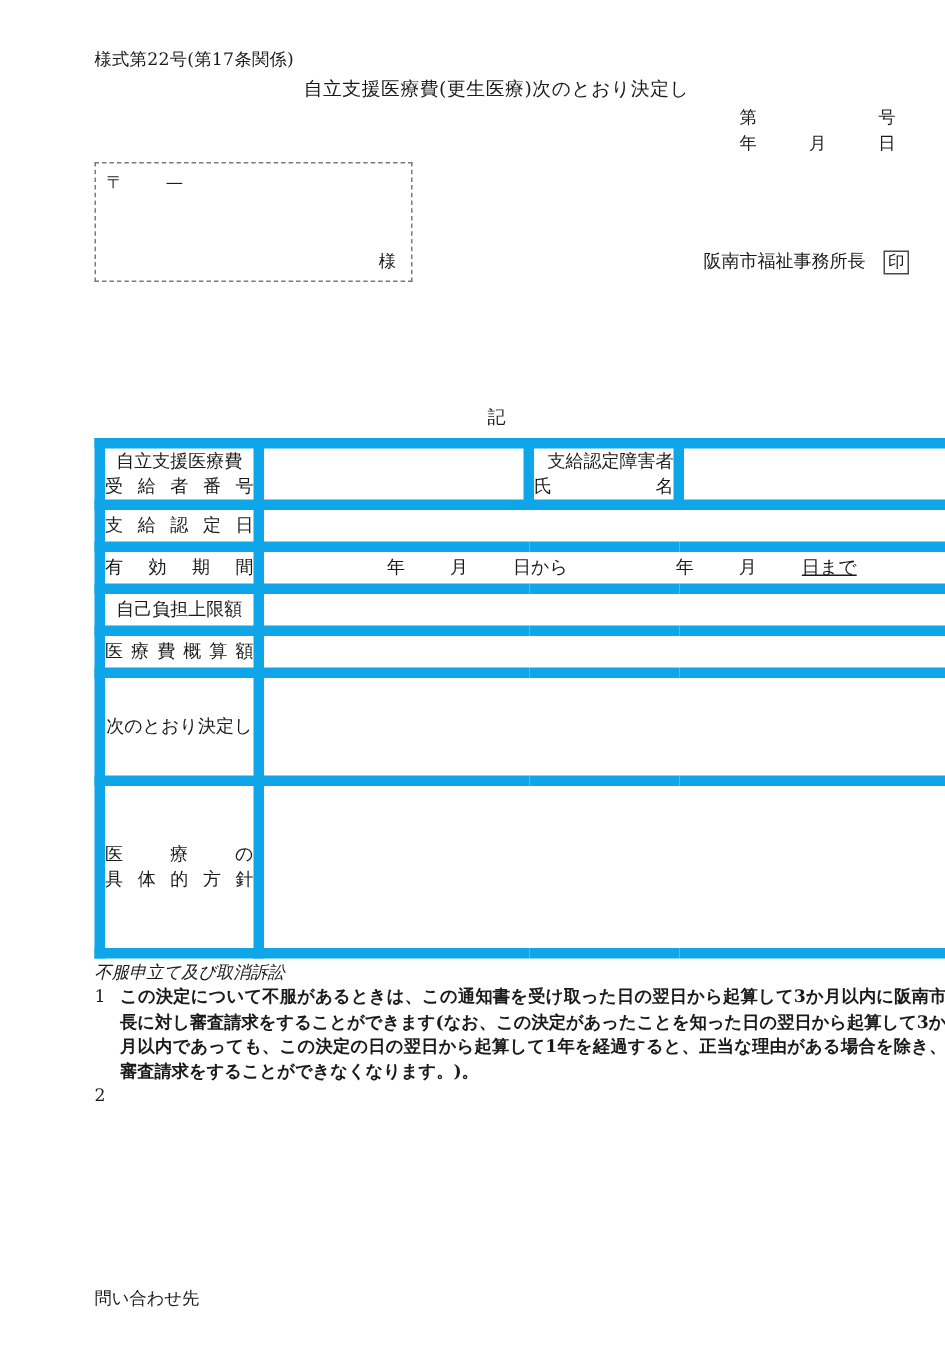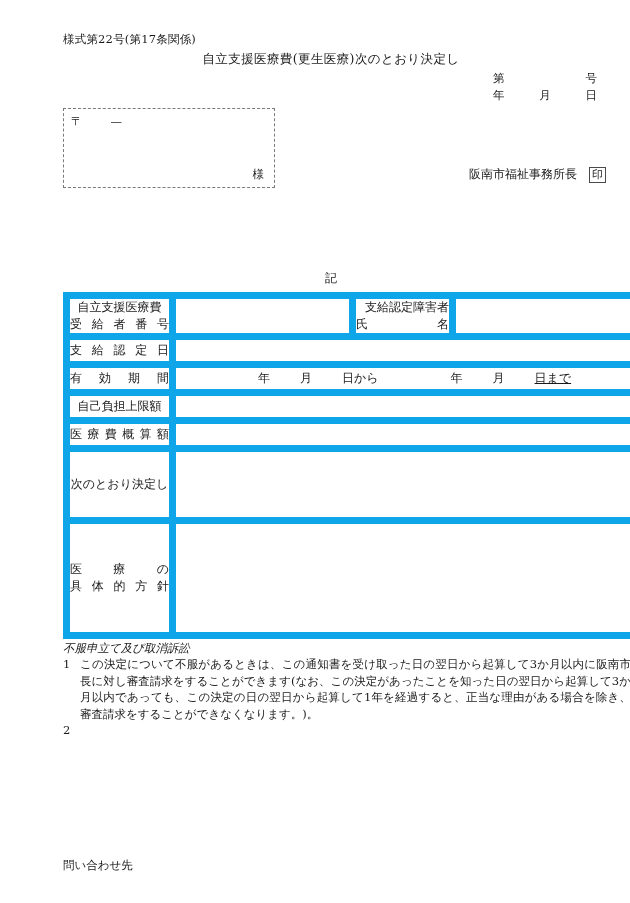--- a/index.html
+++ b/index.html
@@ -207,20 +207,21 @@
   }
   .notice-num {
     width: 17px;
     flex: 0 0 17px;
     text-align: left;
   }
   .notice-body {
     flex: 1 1 auto;
     text-align: justify;
     text-justify: inter-ideograph;
+    font-weight: bold;
   }
   .notice-body .para2 {
     text-indent: 12px;
     display: block;
   }
 
   .contact {
     position: absolute;
     left: 31px;
     top: 858px;

